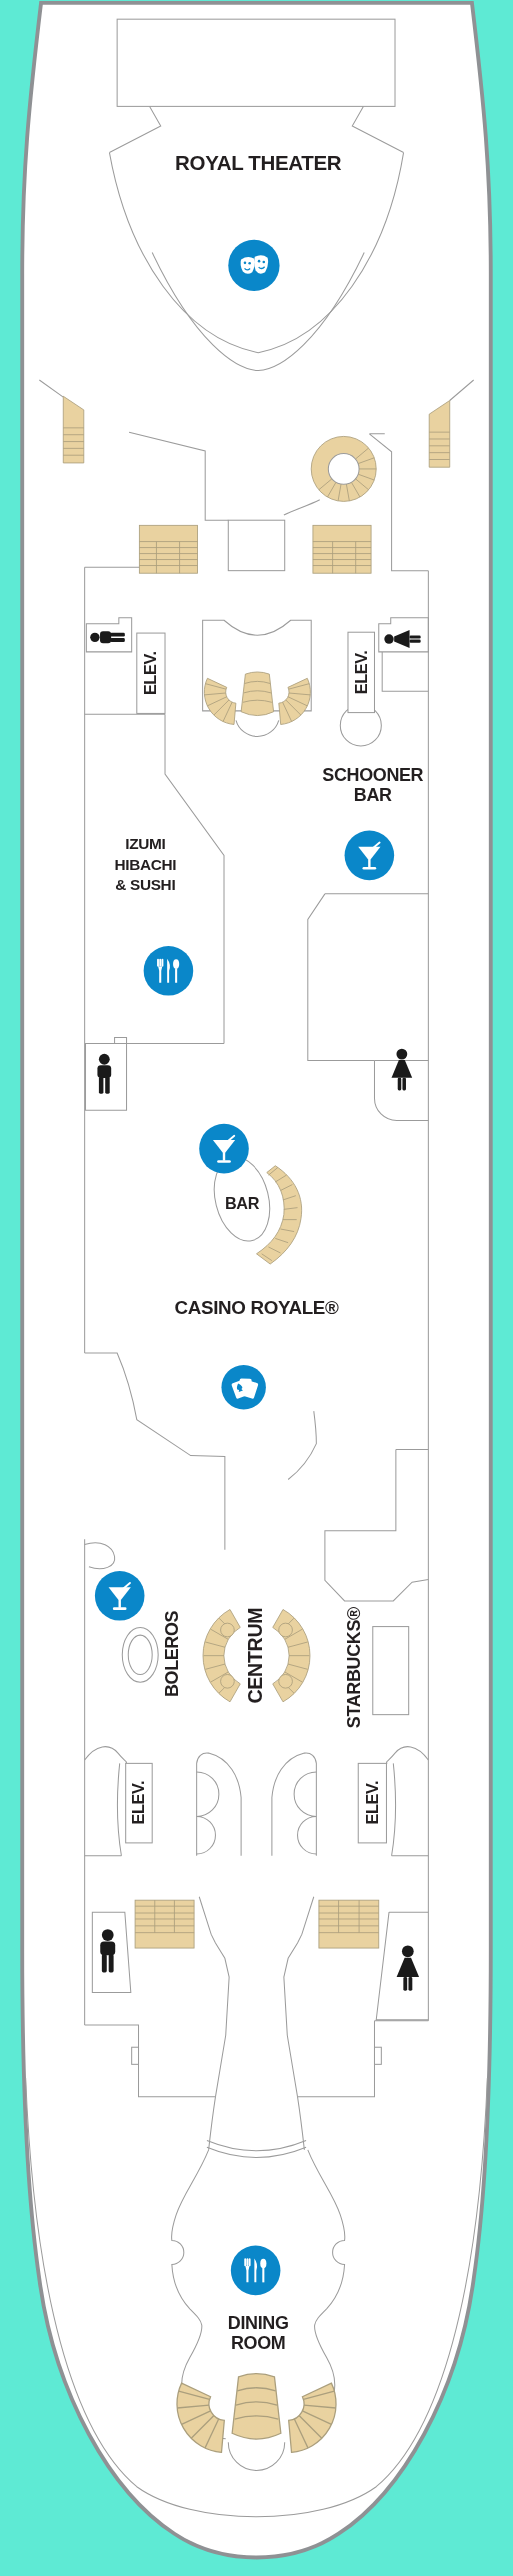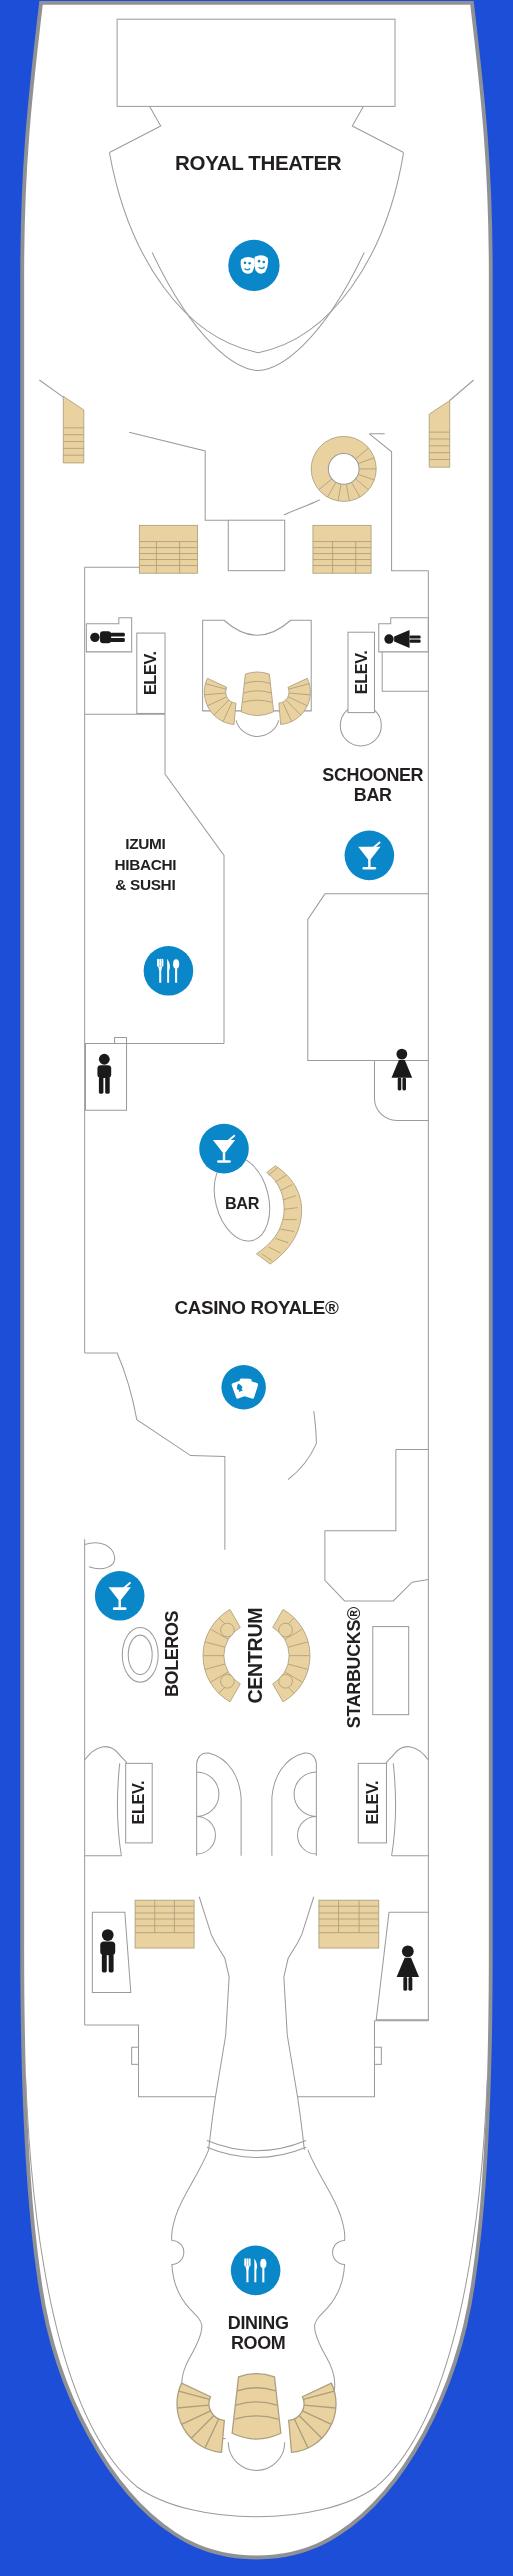--- a/index.html
+++ b/index.html
@@ -1,20 +1,20 @@
 <!DOCTYPE html>
 <html style="--icon-blue: #0a87c9; --stair-tan: #e9d2a0; --stair-tan-stroke: #ab9f7d; --wall-gray: #9b9b9b; --hull-gray: #8f9194; --text-black: #231f20;font-size:13.7px"><head>
 <meta charset="utf-8">
 <style>
   :root{
     --icon-blue:#0a87c9; --stair-tan:#e9d2a0; --stair-tan-stroke:#ab9f7d;
     --wall-gray:#9b9b9b; --hull-gray:#8f9194; --text-black:#231f20;
   }
   html,body{margin:0;padding:0;background:#ffffff;}
-  .stage{position:relative;width:513px;height:2576px;background:#1d4ed8;}
+  .stage{position:relative;width:513px;height:2576px;background:#5eead4;}
   svg{position:absolute;left:0;top:0;}
   .hull{fill:#ffffff;stroke:var(--hull-gray);stroke-width:4.5;}
   .wall{fill:none;stroke:var(--wall-gray);stroke-width:1.2;}
   .wfill{fill:#ffffff;stroke:var(--wall-gray);stroke-width:1.2;}
   .stair{fill:var(--stair-tan);stroke:var(--stair-tan-stroke);stroke-width:1;}
   .sline{fill:none;stroke:var(--stair-tan-stroke);stroke-width:1;}
   .black{fill:#1a1a1a;stroke:none;}
   .picon{fill:var(--icon-blue);stroke:none;}
   .iw{fill:#ffffff;stroke:none;}
   .iwl{fill:none;stroke:#ffffff;stroke-width:2.2;stroke-linecap:round;}

